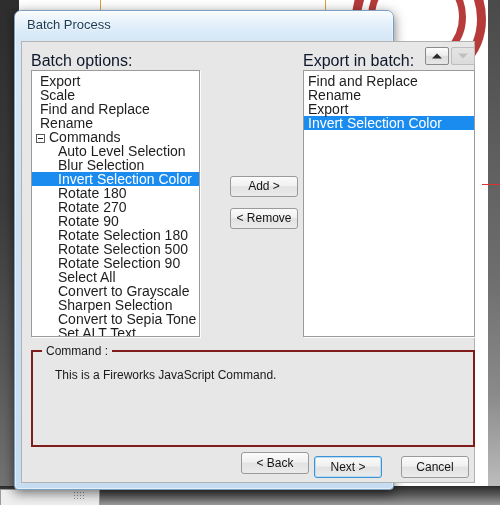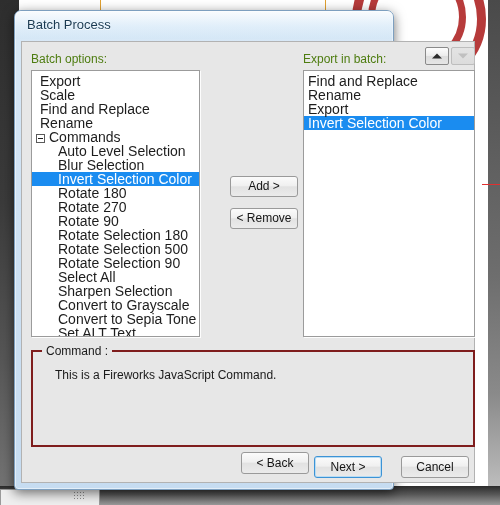--- a/index.html
+++ b/index.html
@@ -117,22 +117,22 @@
     position: absolute;
     left: 6px; top: 30px;
     width: 454px; height: 442px;
     background: #e7e7e7;
     border: 1px solid #b2b2b2;
     box-sizing: border-box;
   }
 
   .lbl {
     position: absolute;
-    font-size: 12px;
-    color: #4d7c0f;
+    font-size: 16px;
+    color: #0f172a;
   }
 
   
   .listbox {
     position: absolute;
     background: #ffffff;
     border: 1px solid #9b9b9b;
     box-shadow: 1px 1px 0 rgba(255,255,255,.9);
     box-sizing: border-box;
     overflow: hidden;
@@ -283,22 +283,22 @@
           <div class="litem child"><span>Auto Level Selection</span></div>
           <div class="litem child"><span>Blur Selection</span></div>
           <div class="litem child sel"><span>Invert Selection Color</span></div>
           <div class="litem child"><span>Rotate 180</span></div>
           <div class="litem child"><span>Rotate 270</span></div>
           <div class="litem child"><span>Rotate 90</span></div>
           <div class="litem child"><span>Rotate Selection 180</span></div>
           <div class="litem child"><span>Rotate Selection 500</span></div>
           <div class="litem child"><span>Rotate Selection 90</span></div>
           <div class="litem child"><span>Select All</span></div>
+          <div class="litem child"><span>Convert to Grayscale</span></div>
           <div class="litem child"><span>Sharpen Selection</span></div>
-          <div class="litem child"><span>Convert to Grayscale</span></div>
           <div class="litem child"><span>Convert to Sepia Tone</span></div>
           <div class="litem child"><span>Set ALT Text</span></div>
         </div>
 
       <div class="btn" style="left:208px; top:166px; width:68px; height:21px; line-height:19px;">&lt; Remove</div>
       <div class="btn" style="left:208px; top:134px; width:68px; height:21px; line-height:19px;">Add &gt;</div>
 
       <div class="lbl" style="left:281px; top:10px;">Export in batch:</div>
 
       <div class="arrow-btn" style="left:403px; top:5px;">

